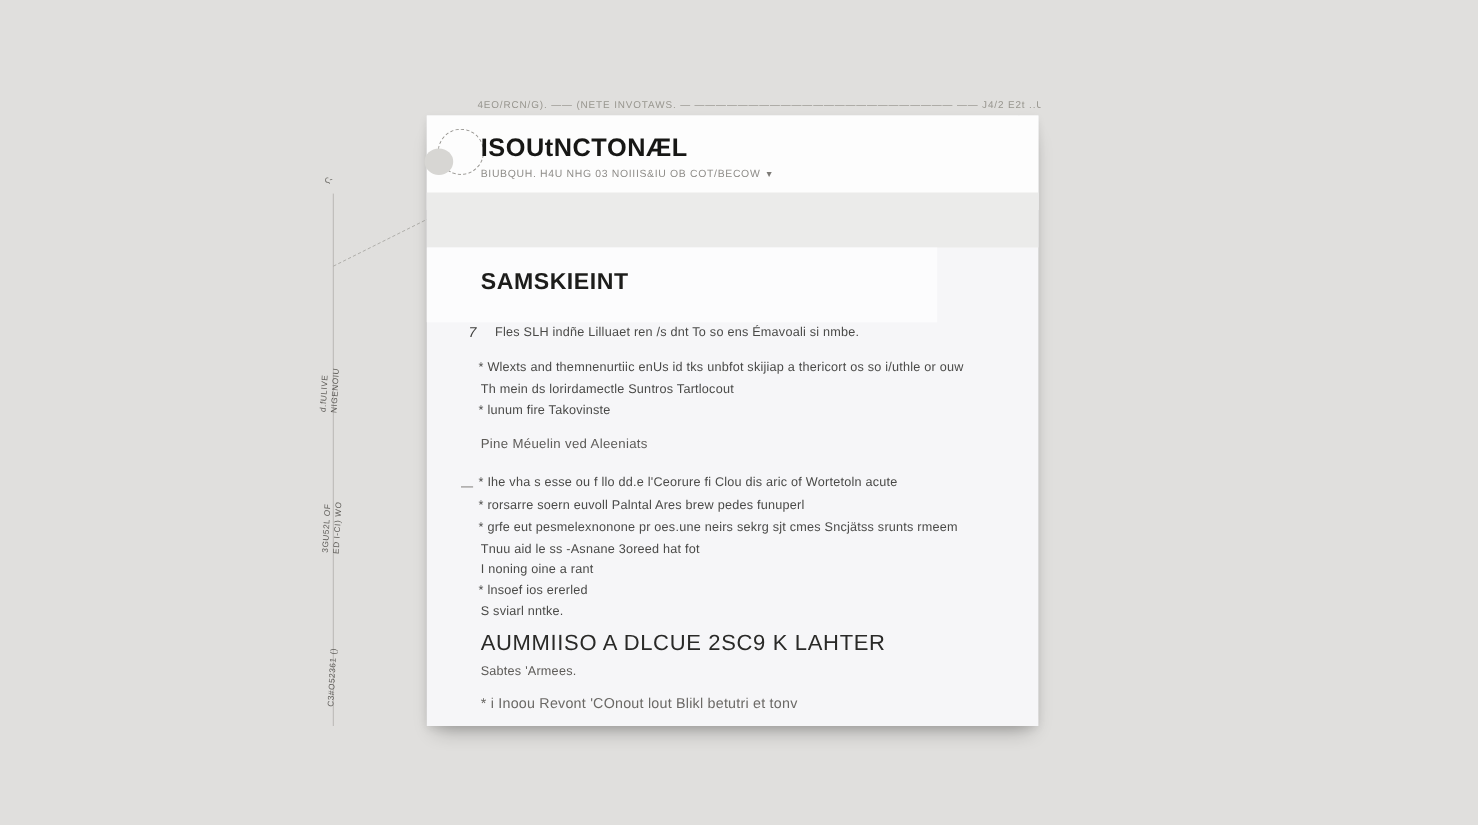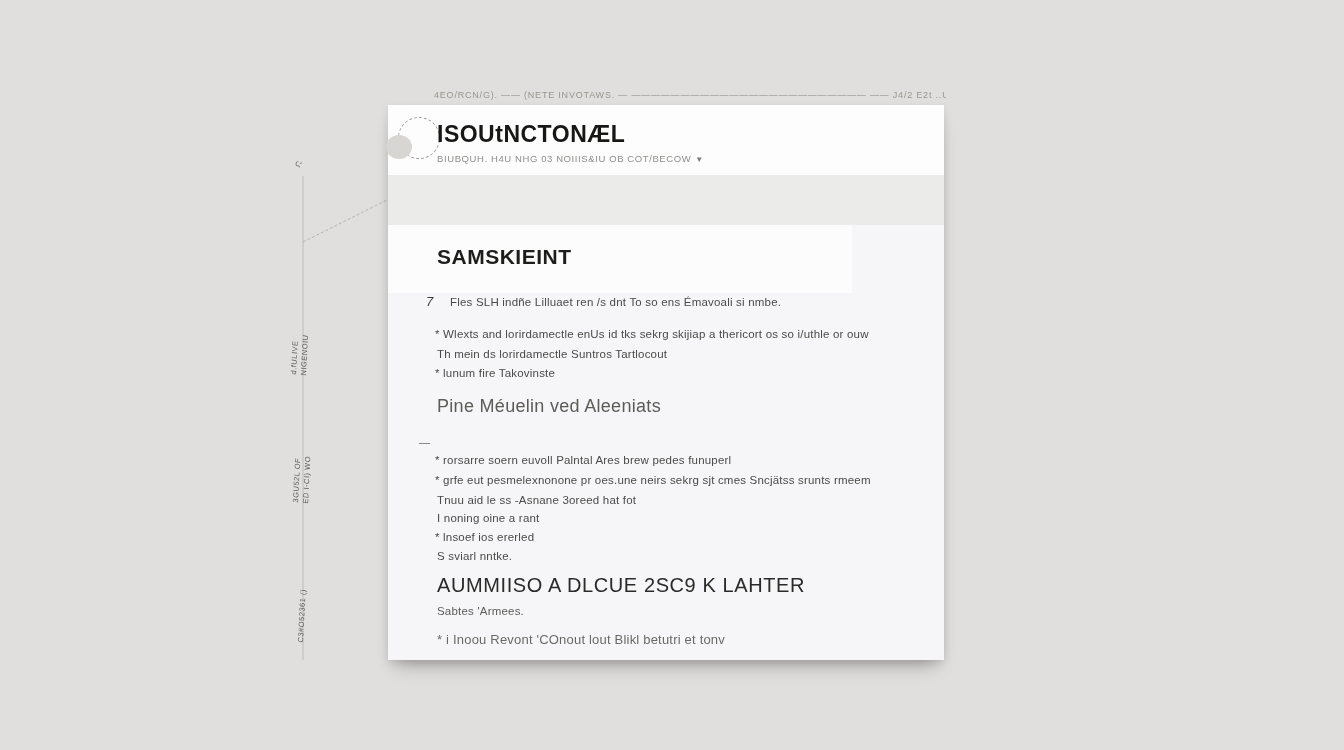--- a/index.html
+++ b/index.html
@@ -75,21 +75,21 @@
   .section-heading {
     position:absolute; left:49px; top:20px;
     font-size:21px; font-weight:700; letter-spacing:0.5px; color:#1d1d1b;
   }
 
   
   .t { position:absolute; font-size:11.5px; color:#4a4a48; letter-spacing:0.2px; white-space:nowrap; }
   .muted { color:#5d5b58; }
   .intro-marker { position:absolute; left:38px; top:189px; font-size:13px; font-style:italic; color:#3c3c3a; }
   .bullet-marker { position:absolute; left:31px; top:331px; font-size:11px; color:#6b6966; }
-  .sub-heading { position:absolute; left:49px; top:291px; font-size:18px; color:#5d5b58; letter-spacing:0.3px; }
+  .sub-heading { position:absolute; left:49px; top:291px; font-size:12px; color:#5d5b58; letter-spacing:0.3px; }
   .big-heading {
     position:absolute; left:49px; top:469px;
     font-size:20px; font-weight:400; letter-spacing:0.6px; color:#2a2a28; white-space:nowrap;
   }
   .footnote { position:absolute; left:49px; top:527px; font-size:13px; color:#6b6966; letter-spacing:0.2px; }
 </style>
 </head>
 <body>
 
 <svg id="guides" width="1344" height="750" viewBox="0 0 1344 750">
@@ -129,27 +129,28 @@
 
   <div class="gray-band"></div>
 
   <div class="white-section">
     <div class="section-heading">SAMSKIEINT</div>
   </div>
 
   <div class="intro-marker">7</div>
   <div class="t" style="left:62px; top:191px;">Fles SLH indñe Lilluaet ren /s dnt To so ens Émavoali si nmbe.</div>
 
-  <div class="t" style="left:47px; top:223px;">* Wlexts and lorirdamectle enUs id tks sekrg skijiap a thericort os so i/uthle or ouw</div>
+  <div class="t" style="left:47px; top:223px;">* Wlexts and themnenurtiic enUs id tks unbfot skijiap a thericort os so i/uthle or ouw</div>
   <div class="t" style="left:49px; top:243px;">Th mein ds lorirdamectle Suntros Tartlocout</div>
   <div class="t" style="left:47px; top:262px;">* lunum fire Takovinste</div>
 
   <div class="sub-heading">Pine Méuelin ved Aleeniats</div>
 
   <div class="bullet-marker">—</div>
+  <div class="t" style="left:47px; top:328px;">* Ihe vha s esse ou f llo dd.e l'Ceorure fi Clou dis aric of Wortetoln acute</div>
   <div class="t" style="left:47px; top:349px;">* rorsarre soern euvoll Palntal Ares brew pedes funuperl</div>
 
   <div class="t" style="left:47px; top:369px;">* grfe eut pesmelexnonone pr oes.une neirs sekrg sjt cmes Sncjätss srunts rmeem</div>
   <div class="t" style="left:49px; top:389px;text-align:right;">Tnuu aid le ss -Asnane 3oreed hat fot</div>
 
   <div class="t" style="left:49px; top:407px;text-align:right;">I noning oine a rant</div>
   <div class="t" style="left:47px; top:426px;">* lnsoef ios ererled</div>
   <div class="t" style="left:49px; top:445px;">S sviarl nntke.</div>
 
   <div class="big-heading">AUMMIISO A DLCUE 2SC9 K LAHTER</div>

